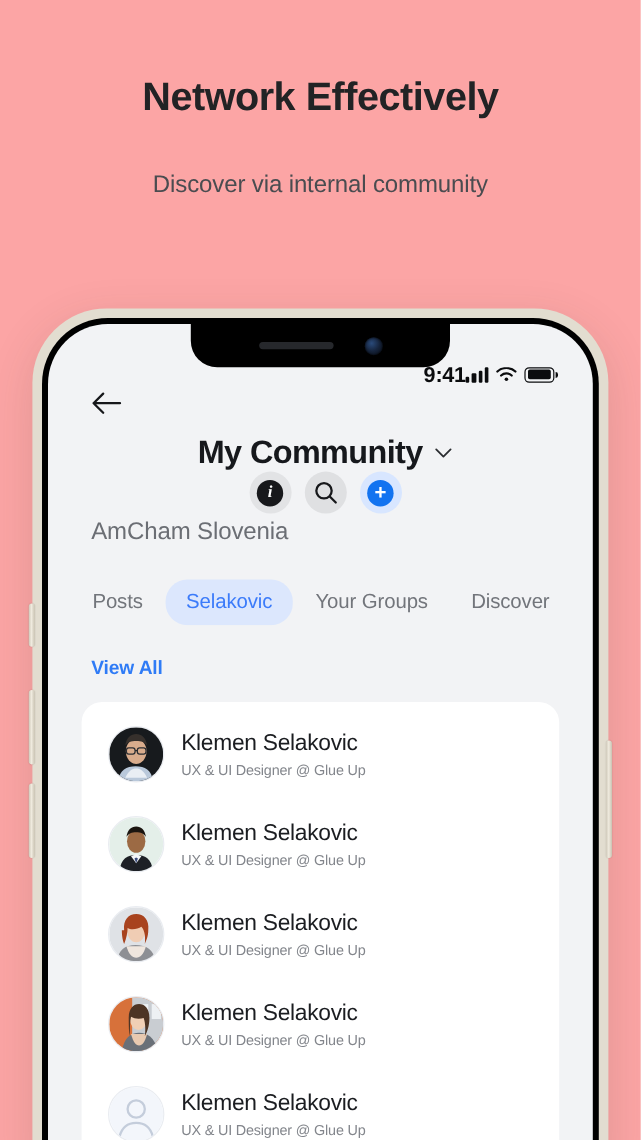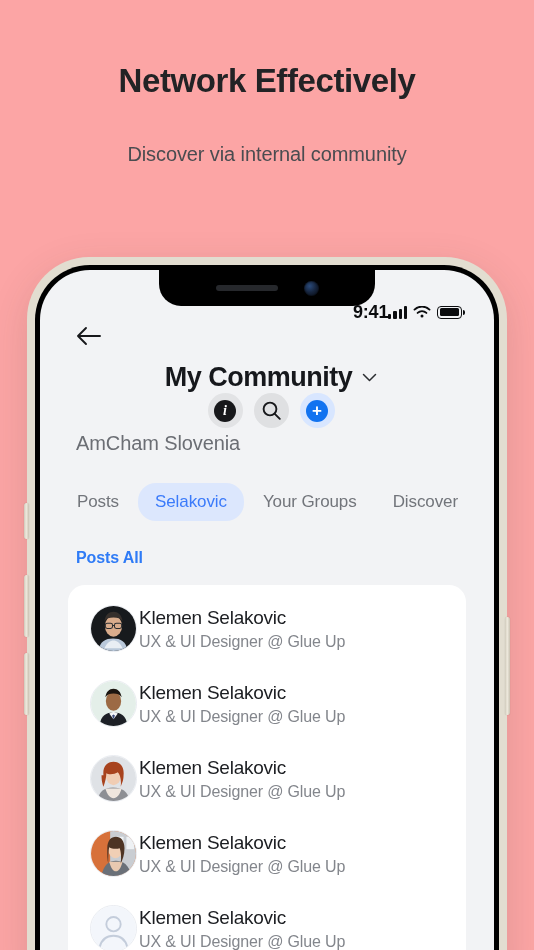--- a/index.html
+++ b/index.html
@@ -170,37 +170,37 @@
 
   
   .card {
     margin:18px 28px 0 28px;
     background:#fff;
     border-radius:17px 17px 0 0;
     padding:6px 0 0 0;
     min-height:340px;
   }
   .contact {
-    display:flex; align-items:center; gap:2px;
+    display:flex; align-items:center; gap:14px;
     padding:14px 20px 14px 22px;
     cursor:pointer;
   }
   .avatar {
     width:47px; height:47px; border-radius:50%;
     flex:0 0 auto; overflow:hidden; position:relative;
     border:1px solid #e9ecf1;
   }
   .avatar svg { display:block; width:100%; height:100%; }
   .c-text { min-width:0; }
   .c-name {
     font-size:19px; color:#1b1d21; letter-spacing:-0.25px;
     line-height:1.25; white-space:nowrap;
   }
   .c-role {
-    font-size:16px; color:#83868c; letter-spacing:-0.15px;
+    font-size:12px; color:#83868c; letter-spacing:-0.15px;
     margin-top:3px; white-space:nowrap;
   }
 </style>
 </head>
 <body>
 
 <div class="page">
 
   <div class="headline">Network Effectively</div>
   <div class="subheadline">Discover via internal community</div>
@@ -274,21 +274,21 @@
 
           <div class="tabs">
             <div class="tab">Posts</div>
             <div class="tab active">Selakovic</div>
             <div class="tab">Your Groups</div>
             <div class="tab">Discover</div>
             <div class="tab">Documents</div>
           </div>
 
           <div class="section-row">
-            <div class="view-all">Posts All</div>
+            <div class="view-all">View All</div>
           </div>
 
           <div class="card">
 
             <div class="contact">
               <div class="avatar">
                 <svg viewBox="0 0 47 47">
                   <rect width="47" height="47" fill="#171a1d"></rect>
                   <path d="M8 47c1-10 7-13 15-13s14 3 15 13z" fill="#b9c8da"></path>
                   <path d="M14 44c3-6 6-8 9.5-8s6.5 2 9.5 8z" fill="#e9eef4"></path>

